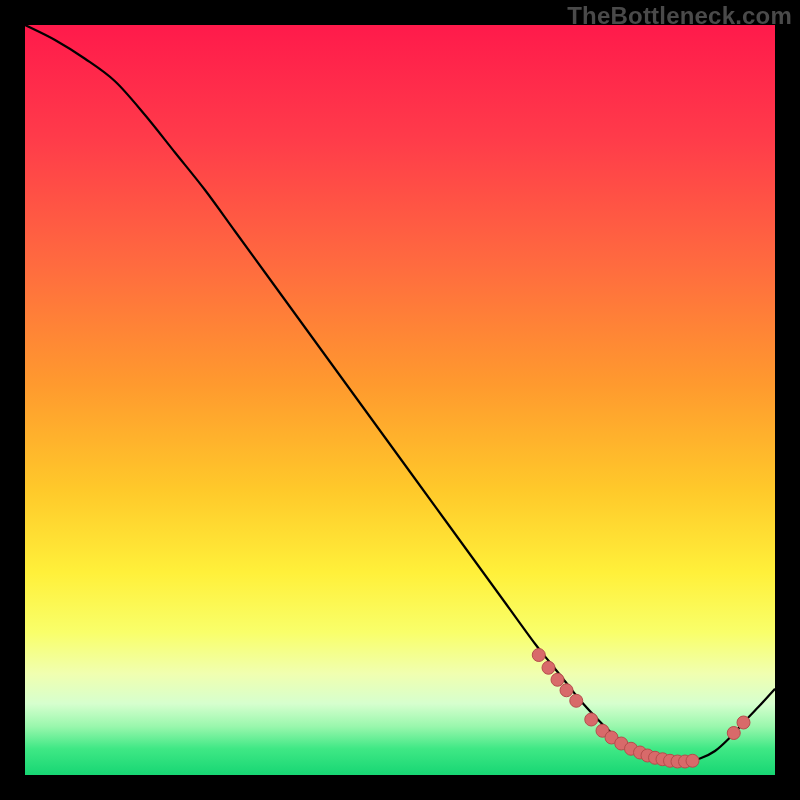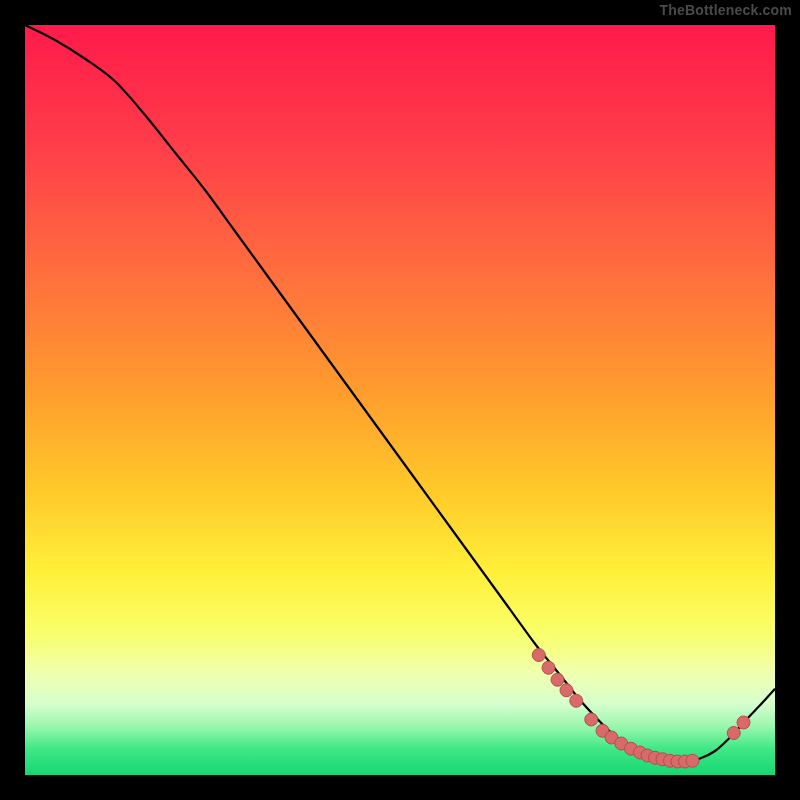--- a/index.html
+++ b/index.html
@@ -15,21 +15,21 @@
     position: absolute;
     left: 0; top: 0;
     width: 800px; height: 800px;
     background: #000;
   }
   .watermark {
     position: absolute;
     top: 2px;
     right: 8px;
     color: #4a4a4a;
-    font-size: 14px;
+    font-size: 24px;
     font-weight: 600;
     letter-spacing: 0.2px;
     user-select: none;
   }
   .plot {
     position: absolute;
     left: 25px;
     top: 25px;
     width: 750px;
     height: 750px;

